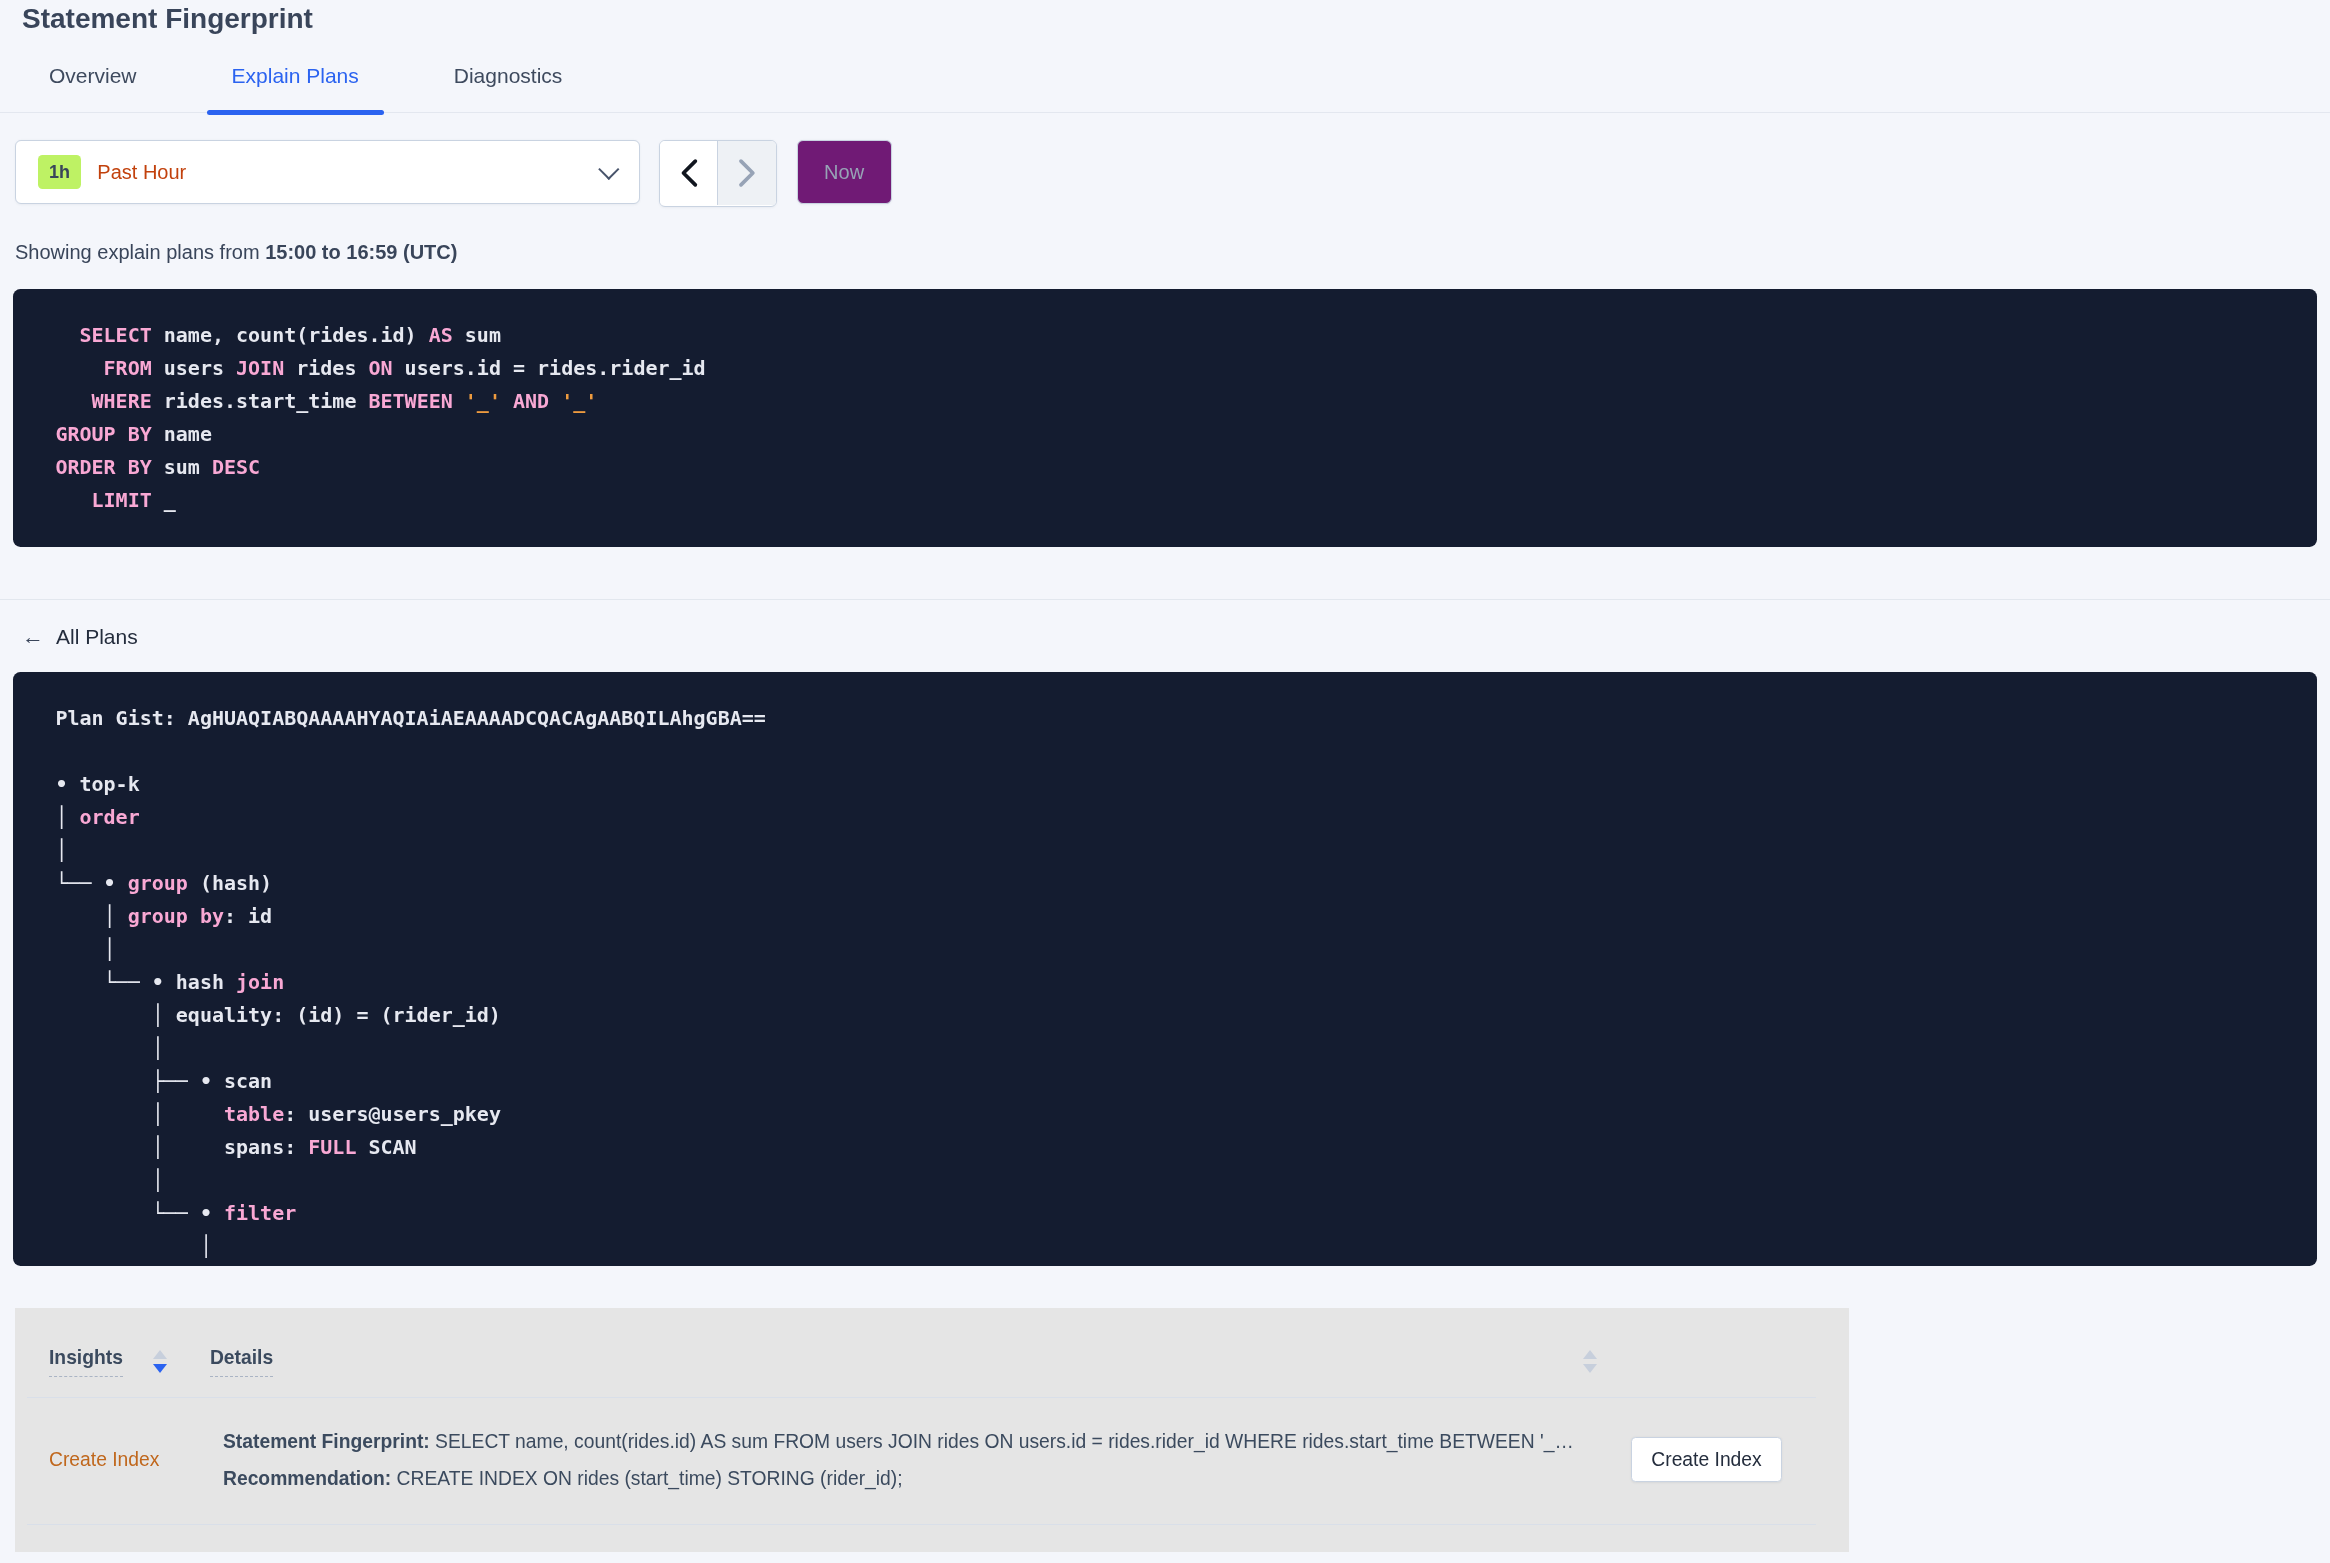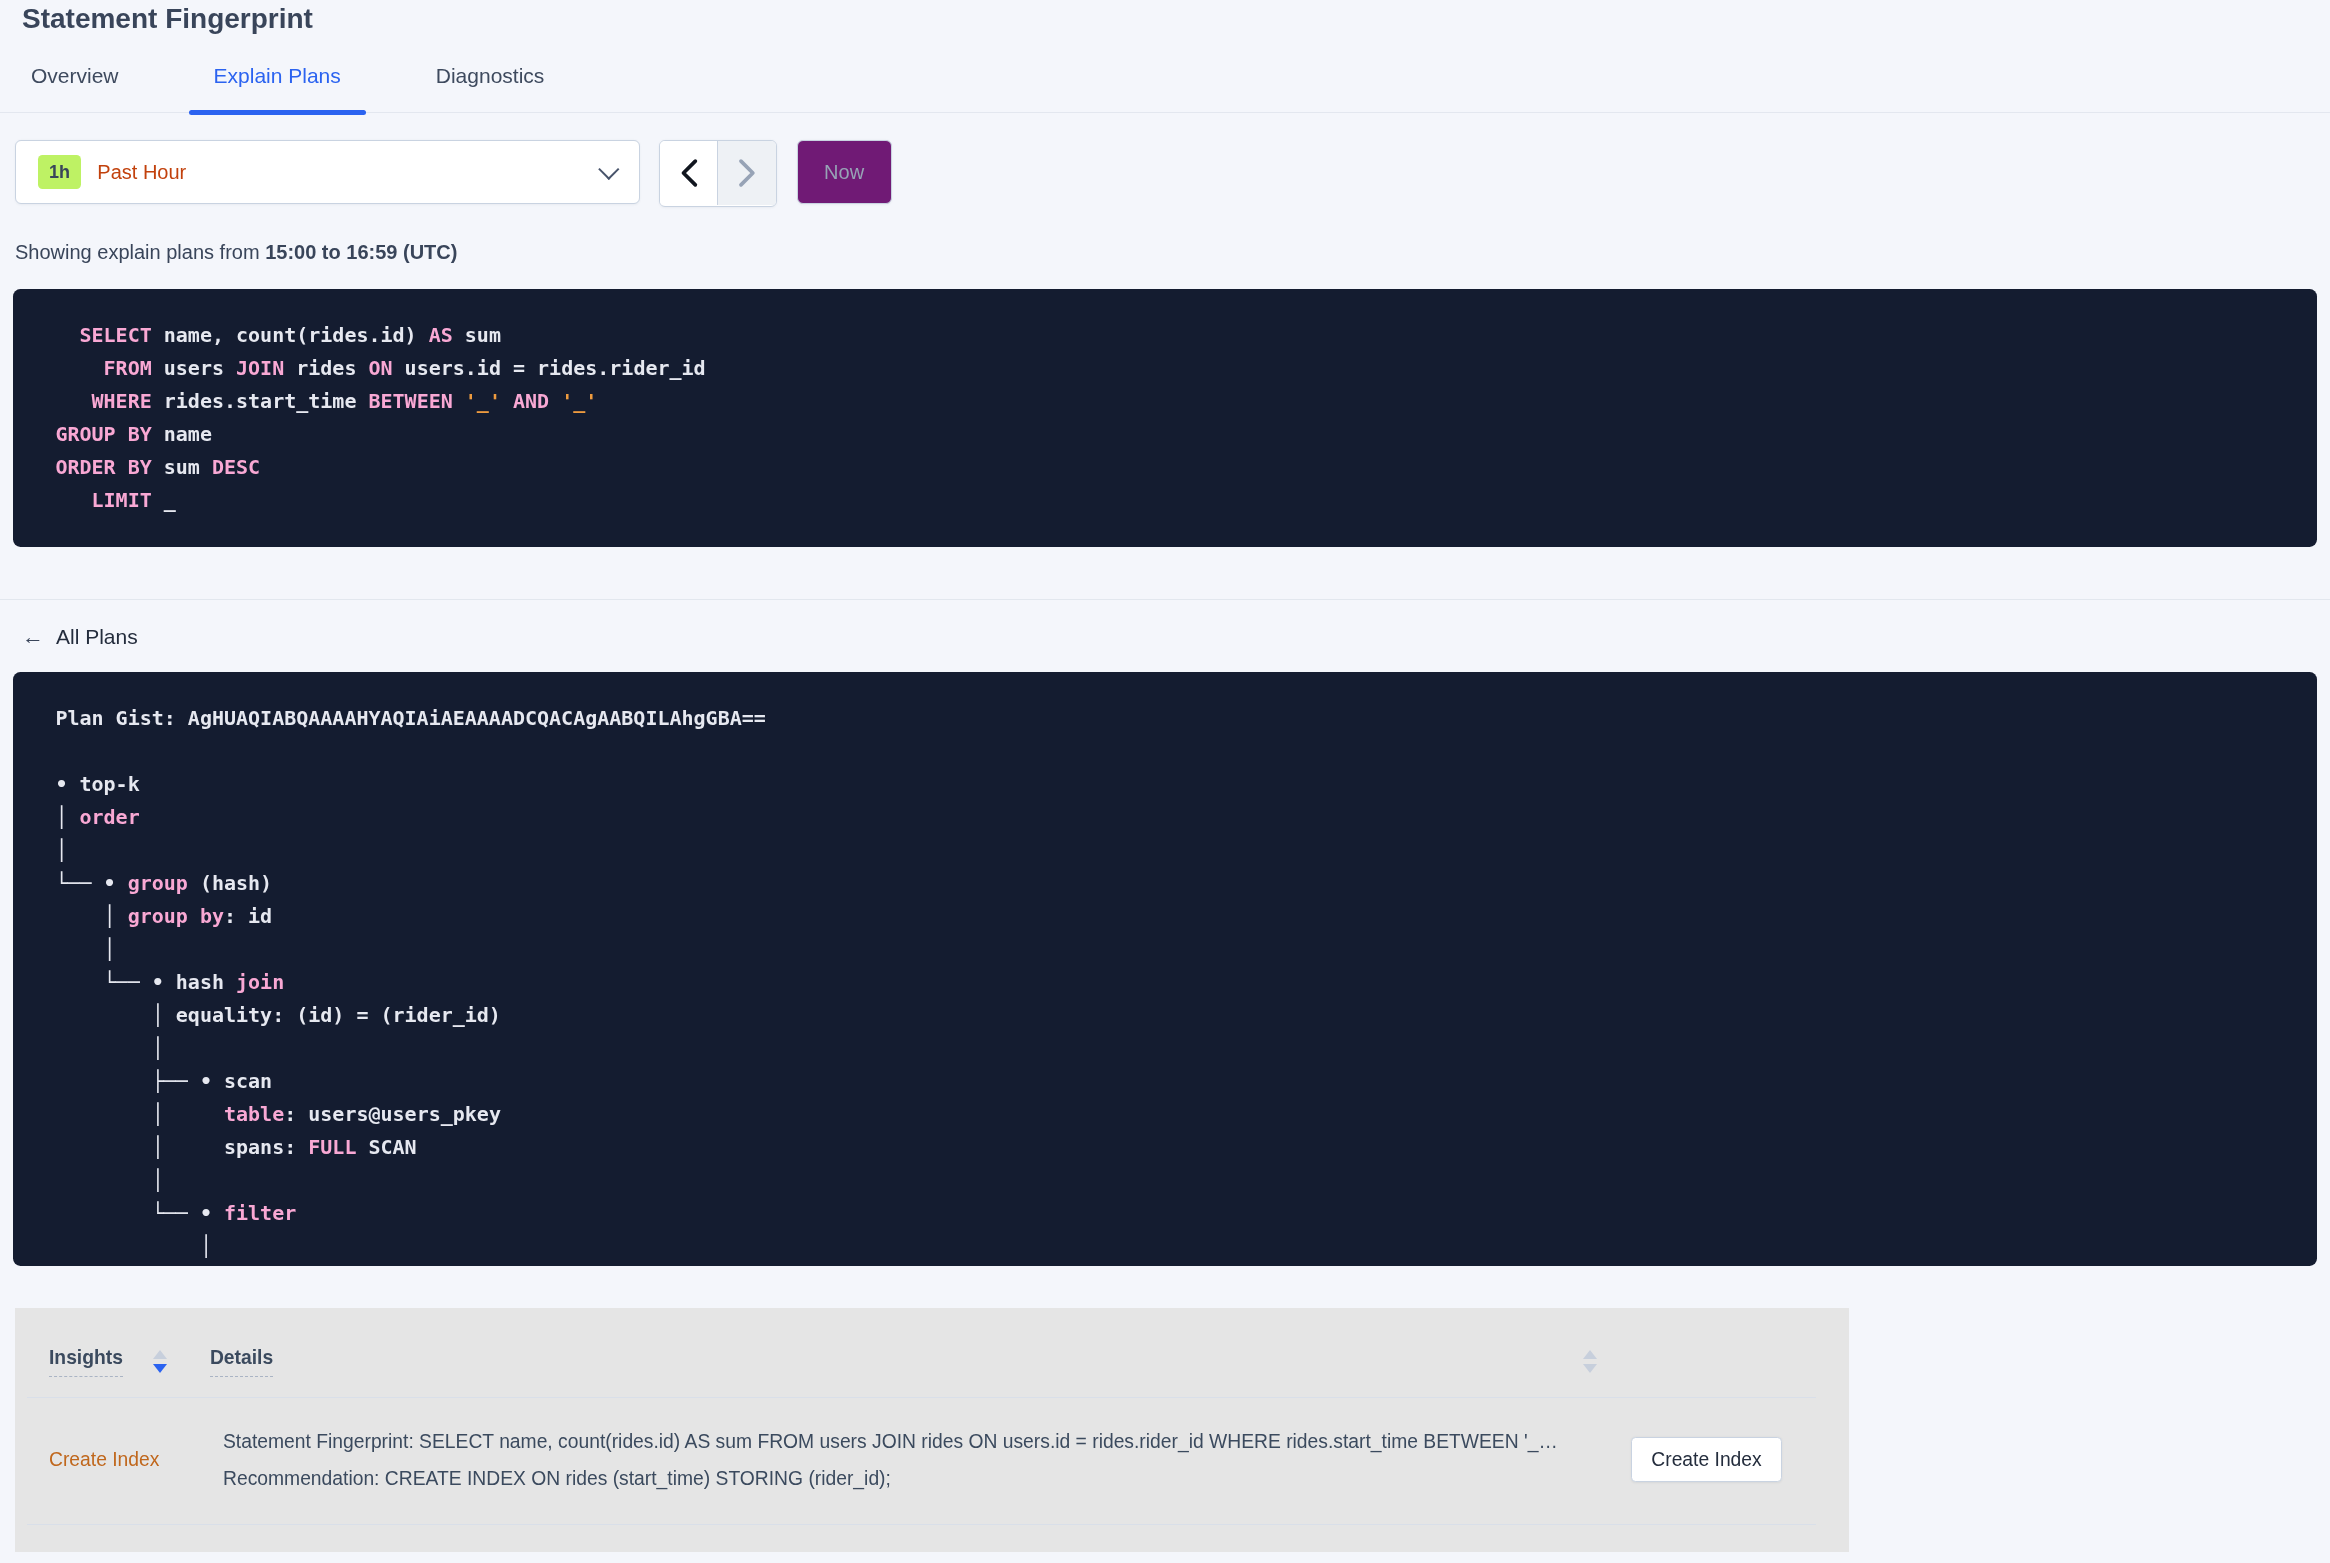--- a/index.html
+++ b/index.html
@@ -8,21 +8,21 @@
     background:#f4f6fb;
     font-family:"Liberation Sans",sans-serif;
     color:#3e4a5e;
     position:relative;
   }
   
   .page-title{
     margin:1.5px 0 0 22px;font-size:28px;line-height:34px;font-weight:700;color:#39455a;
   }
   .tabs{
-    display:flex;align-items:center;margin-top:1.5px;padding-left:6px;
+    display:flex;align-items:center;margin-top:1.5px;padding-left:24px;
     border-bottom:1.5px solid #e3e7ef;
   }
   .tab{
     position:relative;padding:27px 25px 24px;font-size:21px;color:#3e4a5e;cursor:pointer;
   }
   .tab + .tab{margin-left:45px;}
   .tab.active{color:#2b63f0;}
   .tab.active::after{
     content:'';position:absolute;left:0;right:0;bottom:-3px;height:5.2px;background:#2b63f0;border-radius:3px;
   }
@@ -91,21 +91,21 @@
   .sort-icon.desc .down{border-top-color:#2b63f0;}
   .sort-insights{margin-left:30px;}
   .col-details{margin-left:43px;}
   .sort-details{margin-left:auto;margin-right:252px;}
   .tbl-divider{border:none;border-top:1.5px solid #d9dfe9;margin:19.3px 33px 0 12px;}
   .tbl-row{display:flex;align-items:center;padding:25px 0 0 34px;}
   .cell-insight{width:174px;font-size:19.3px;}
   .insight-link{color:#c0671c;cursor:pointer;}
   .cell-details{flex:1;font-size:19.3px;color:#3b4a5e;line-height:37px;min-width:0;}
   .detail-line{white-space:nowrap;overflow:hidden;}
-  .detail-line b{font-weight:400;text-align:right;}
+  .detail-line b{font-weight:700;text-align:right;}
   .cell-action{margin:0 67px 0 30px;}
   .action-btn{
     background:#fff;border:1.5px solid #c9d3e1;border-radius:4.5px;padding:10.4px 19.3px;
     font-size:19.3px;color:#242d3d;font-family:"Liberation Sans",sans-serif;cursor:pointer;
     box-shadow:0 0.7px 2.2px rgba(50,60,80,.08);
   }
   svg.chev{display:block;}
 </style>
 </head>
 <body>

